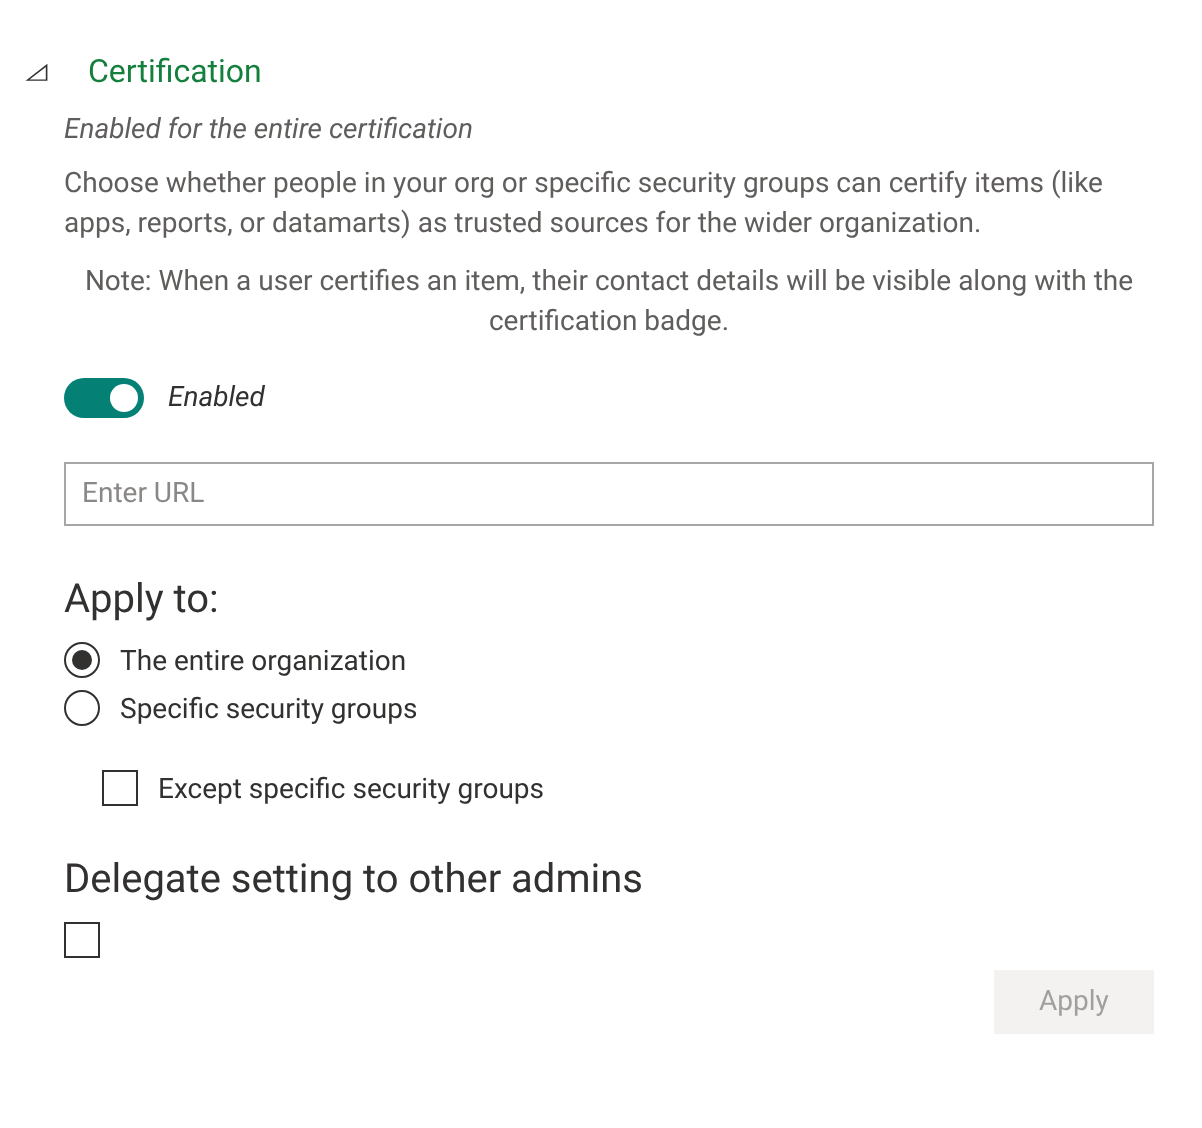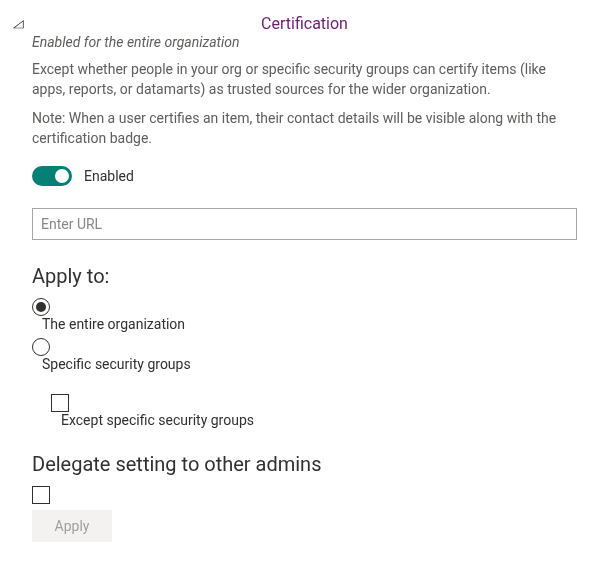--- a/index.html
+++ b/index.html
@@ -21,47 +21,48 @@
     position: absolute;
     left: -18px;
     top: 3px;
     font-size: 11px;
     color: #323130;
     transform: scaleX(1.3);
   }
   .title {
     font-size: 16px;
     font-weight: 400;
-    color: #701a75;
-    margin: 0;
-    text-align: center;
+    color: #15803d;
+    margin: 12px;
   }
   .subtitle {
     font-size: 14px;
     font-style: italic;
     color: #605e5c;
     margin: 1px 0 10px 0;
   }
   .desc {
     font-size: 14px;
     color: #605e5c;
     line-height: 1.4;
     margin: 0 0 10px 0;
   }
   .note {
     font-size: 14px;
     color: #605e5c;
     line-height: 1.4;
     margin: 0 0 18px 0;
+    text-align: center;
   }
   
   .toggle-row {
     display: flex;
     align-items: center;
     margin-bottom: 22px;
+    font-style: italic;
   }
   .toggle {
     width: 40px;
     height: 20px;
     border-radius: 20px;
     background: #048074;
     position: relative;
     cursor: pointer;
   }
   .toggle-knob {
@@ -99,23 +100,22 @@
   }
   
   .section-heading {
     font-size: 20px;
     color: #323130;
     margin: 24px 0 10px 0;
   }
   
   .radio-row, .checkbox-row {
     display: flex;
-    align-items: flex-start;
+    align-items: flex-end;
     margin: 6px 0;
-    flex-direction: column;
   }
   .radio {
     width: 18px;
     height: 18px;
     border: 1px solid #323130;
     border-radius: 50%;
     display: inline-flex;
     align-items: center;
     justify-content: center;
     box-sizing: border-box;
@@ -139,20 +139,21 @@
     height: 18px;
     border: 1px solid #323130;
     box-sizing: border-box;
     cursor: pointer;
   }
   .gap-top { margin-top: 22px; padding-left: 19px; }
   
   .button-row {
     display: flex;
     gap: 12px;
+    justify-content: flex-end;
   }
   .btn {
     min-width: 80px;
     height: 32px;
     border: none;
     background: #f3f2f1;
     color: #a19f9d;
     font-size: 14px;
     font-family: inherit;
     cursor: default;
@@ -161,23 +162,23 @@
 </style>
 </head>
 <body>
 
 <div class="container">
 
   <div class="header-row">
     <span class="collapse-icon">◿</span>
     <h2 class="title">Certification</h2>
   </div>
-  <div class="subtitle">Enabled for the entire organization</div>
-
-  <p class="desc">Except whether people in your org or specific security groups can certify items (like apps, reports, or datamarts) as trusted sources for the wider organization.</p>
+  <div class="subtitle">Enabled for the entire certification</div>
+
+  <p class="desc">Choose whether people in your org or specific security groups can certify items (like apps, reports, or datamarts) as trusted sources for the wider organization.</p>
   <p class="note">Note: When a user certifies an item, their contact details will be visible along with the certification badge.</p>
 
   <div class="toggle-row">
     <div class="toggle">
       <div class="toggle-knob"></div>
     </div>
     <span class="toggle-label">Enabled</span>
   </div>
 
   <input type="text" class="text-input" placeholder="Enter URL" style="">

